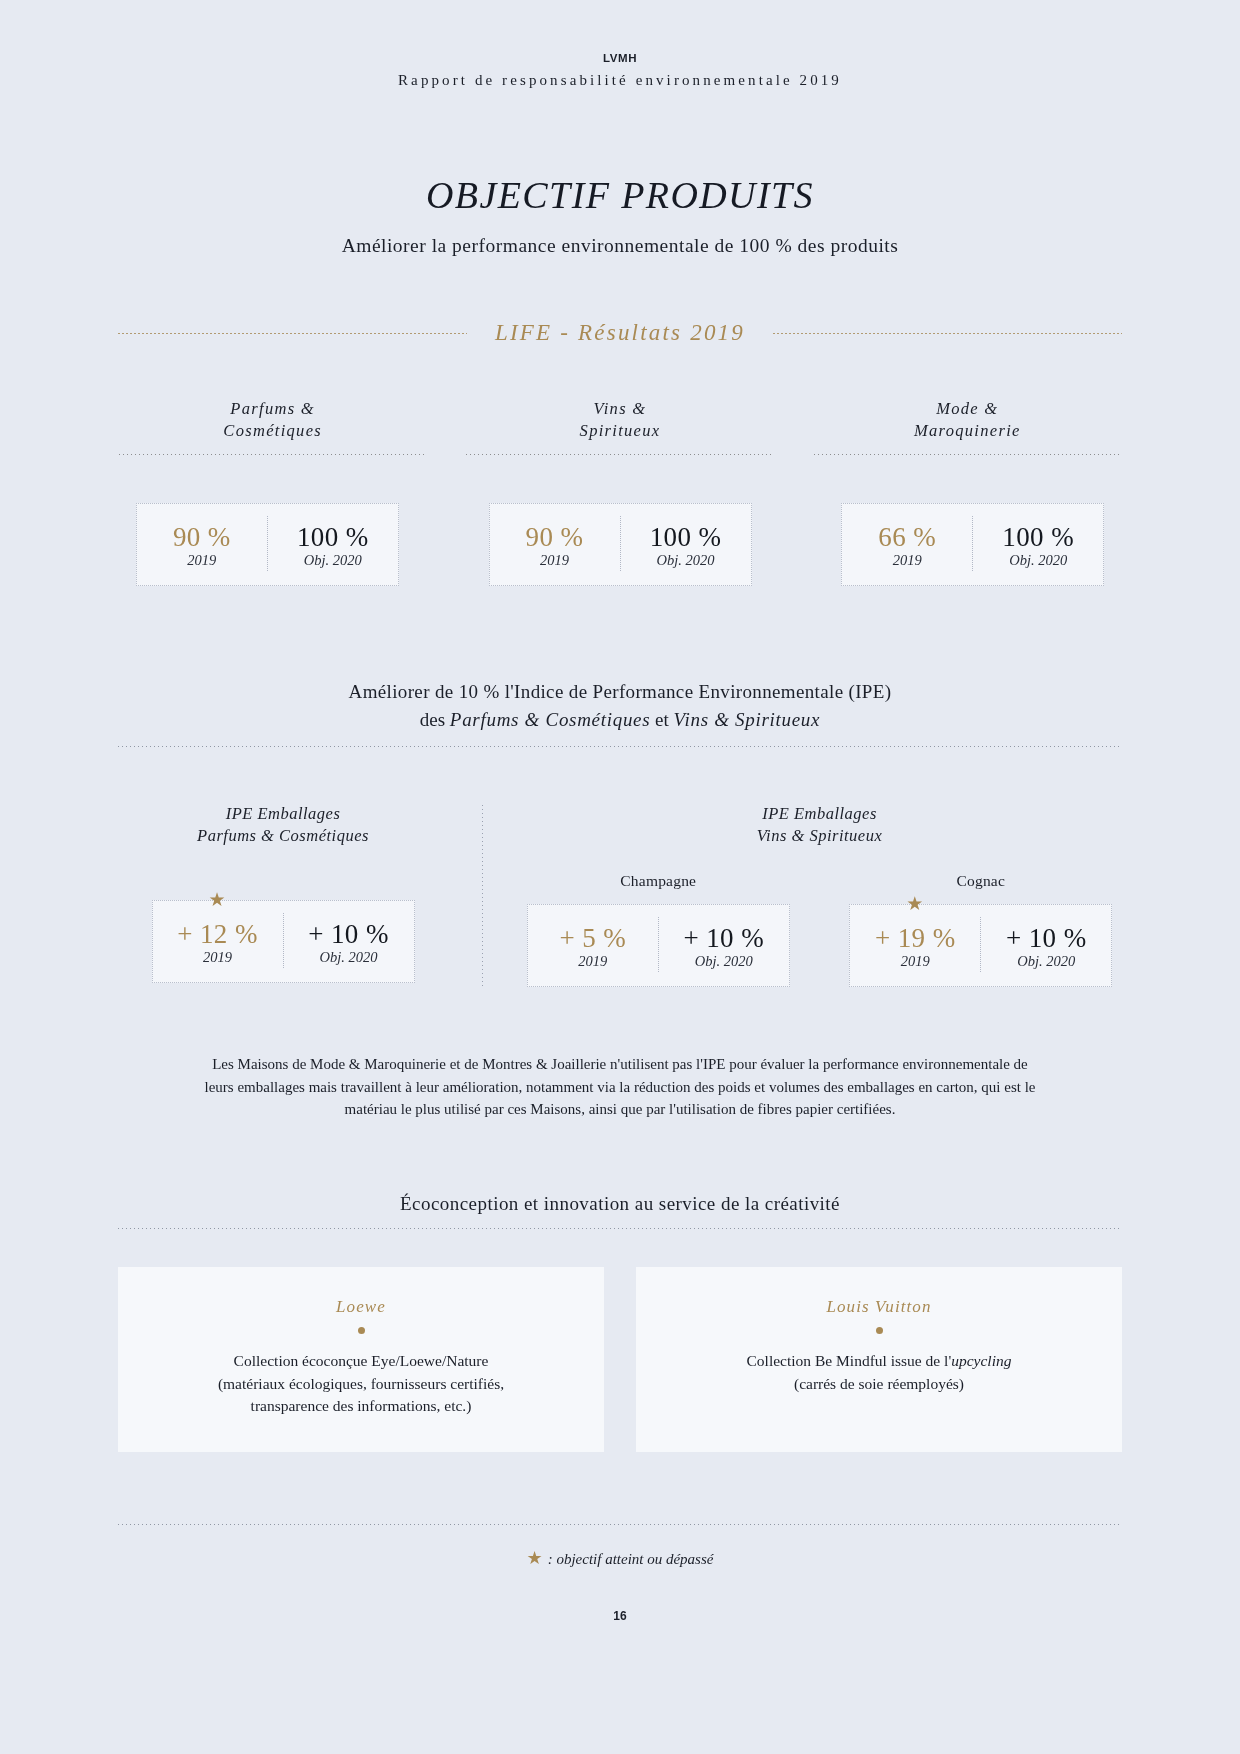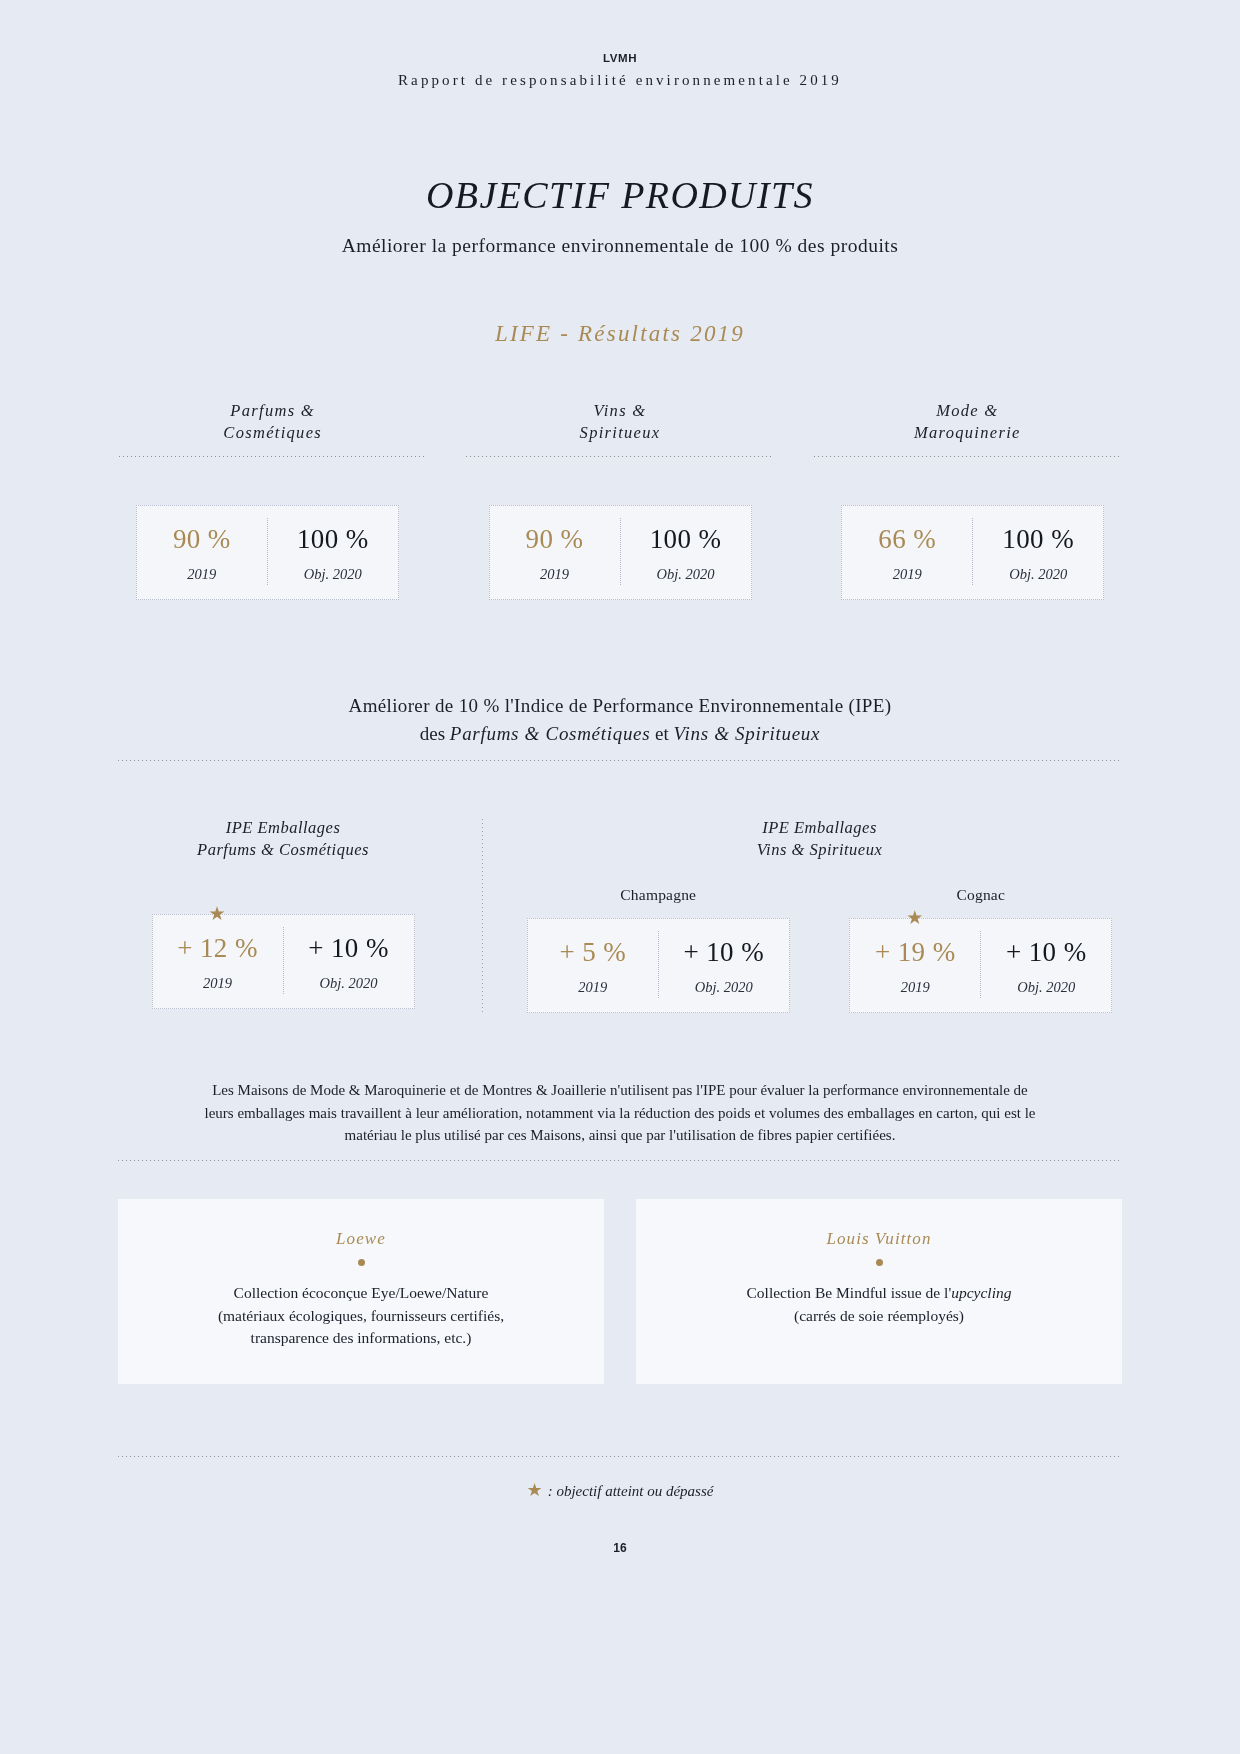--- a/index.html
+++ b/index.html
@@ -63,21 +63,20 @@
     color: #1b1f29;
   }
 
   
   .life-band {
     margin-top: 63px;
     display: flex;
     align-items: center;
     justify-content: center;
     gap: 0;
-    flex-direction: column;
   }
   .dotline {
     flex: 1 1 auto;
     height: 1px;
     background-image: linear-gradient(to right, #a98d5b 0 2px, transparent 2px 4px);
     background-size: 4px 1px;
     background-repeat: repeat-x;
     opacity: .85;
   }
   .life-caption {
@@ -149,21 +148,21 @@
   }
   .stat-value {
     font-size: 27px;
     line-height: 1.12;
     letter-spacing: 0.4px;
     white-space: nowrap;
   }
   .stat-value.gold { color: #a98a54; }
   .stat-value.dark { color: #14181f; }
   .stat-label {
-    margin-top: 12px;
+    margin-top: 0;
     font-style: italic;
     font-size: 14.5px;
     color: #2a2f3a;
     white-space: nowrap;
   }
   .star-badge {
     position: absolute;
     top: -11px;
     color: #a98a54;
     font-size: 19px;
@@ -480,20 +479,21 @@
         </div>
       </div>
     </div>
 
   </div>
 
   <div class="note">
     <p>Les Maisons de Mode &amp; Maroquinerie et de Montres &amp; Joaillerie n'utilisent pas l'IPE pour évaluer la performance environnementale de leurs emballages mais travaillent à leur amélioration, notamment via la réduction des poids et volumes des emballages en carton, qui est le matériau le plus utilisé par ces Maisons, ainsi que par l'utilisation de fibres papier certifiées.</p>
   </div>
 
+  <div class="eco-head">Écoconception et innovation au service de la créativité</div>
   <div class="rule-full"></div>
 
   <div class="eco-cards">
     <div class="eco-card">
       <div class="eco-brand">Loewe</div>
       <div class="eco-dot"></div>
       <div class="eco-text">
         <div>Collection écoconçue Eye/Loewe/Nature</div>
         <div>(matériaux écologiques, fournisseurs certifiés,</div>
         <div>transparence des informations, etc.)</div>

